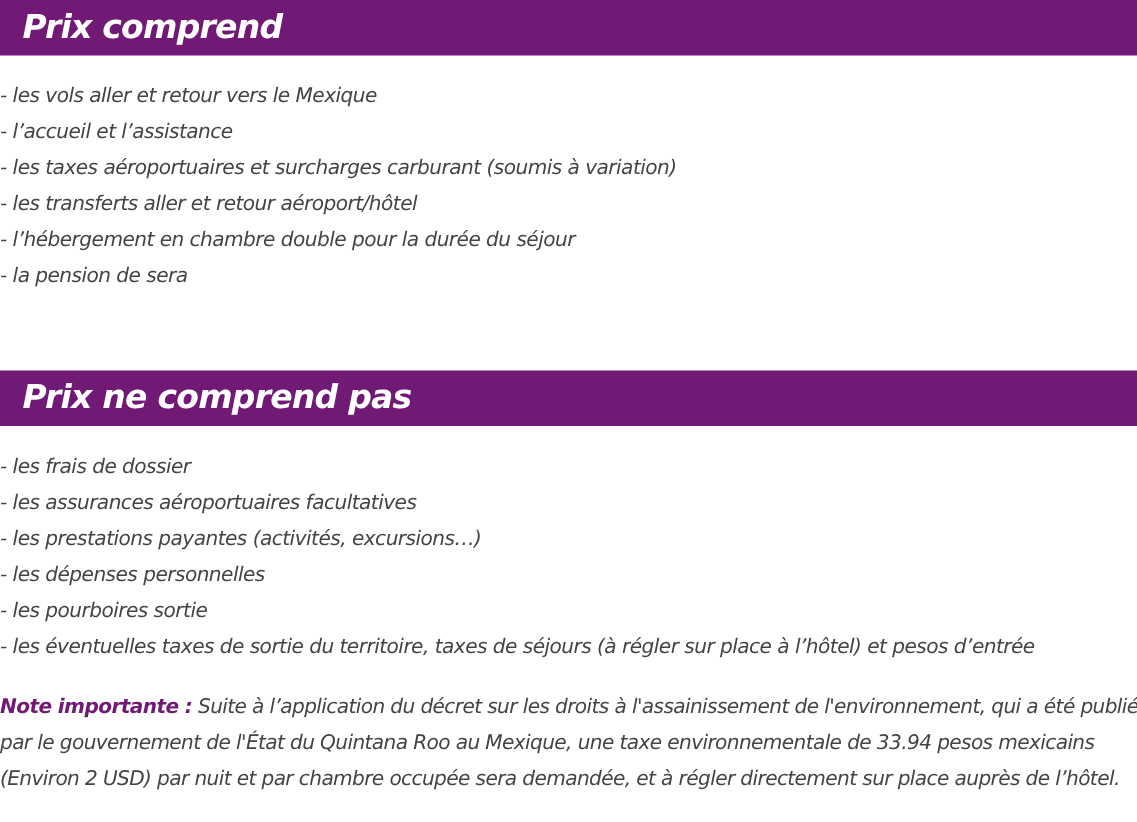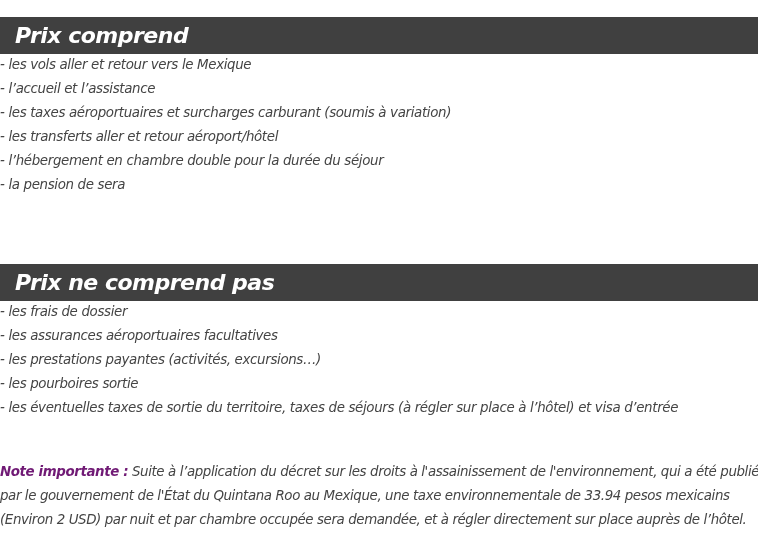--- a/index.html
+++ b/index.html
@@ -3,22 +3,21 @@
   <meta charset="utf-8">
   <style>
     html, body { margin: 0; padding: 0; background: #ffffff; }
     body {
       width: 758px; height: 548px; overflow: hidden; position: relative;
       font-family: "DejaVu Sans", sans-serif;
       color: #444444;
     }
     .band {
       position: absolute; left: 0; width: 758px; height: 37px;
-      background: #404040;
-      margin-top: 17px;
+      background: #701a75;
     }
     .band h2 {
       margin: 0; position: absolute; left: 15px; top: 0; line-height: 37px;
       font-family: "DejaVu Sans", sans-serif;
       font-style: italic; font-weight: bold; font-size: 22px;
       color: #ffffff; letter-spacing: -0.5px;
     }
     .list {
       position: absolute; left: 0; margin: 0; padding: 0; list-style: none;
     }
@@ -50,17 +49,18 @@
 </ul>
 
 <div class="band" style="top:247px;">
   <h2>Prix ne comprend pas</h2>
 </div>
 
 <ul class="list" style="top:300px;">
   <li>- les frais de dossier</li>
   <li>- les assurances aéroportuaires facultatives</li>
   <li>- les prestations payantes (activités, excursions…)</li>
+  <li>- les dépenses personnelles</li>
   <li>- les pourboires sortie</li>
-  <li>- les éventuelles taxes de sortie du territoire, taxes de séjours (à régler sur place à l’hôtel) et visa d’entrée</li>
+  <li>- les éventuelles taxes de sortie du territoire, taxes de séjours (à régler sur place à l’hôtel) et pesos d’entrée</li>
 </ul>
 
 <p class="note"><b>Note importante :</b><span> Suite à l’application du décret sur les droits à l'assainissement de l'environnement, qui a été publié par le gouvernement de l'État du Quintana Roo au Mexique, une taxe environnementale de 33.94 pesos mexicains (Environ 2 USD) par nuit et par chambre occupée sera demandée, et à régler directement sur place auprès de l’hôtel.</span></p>
 
 </body></html>

